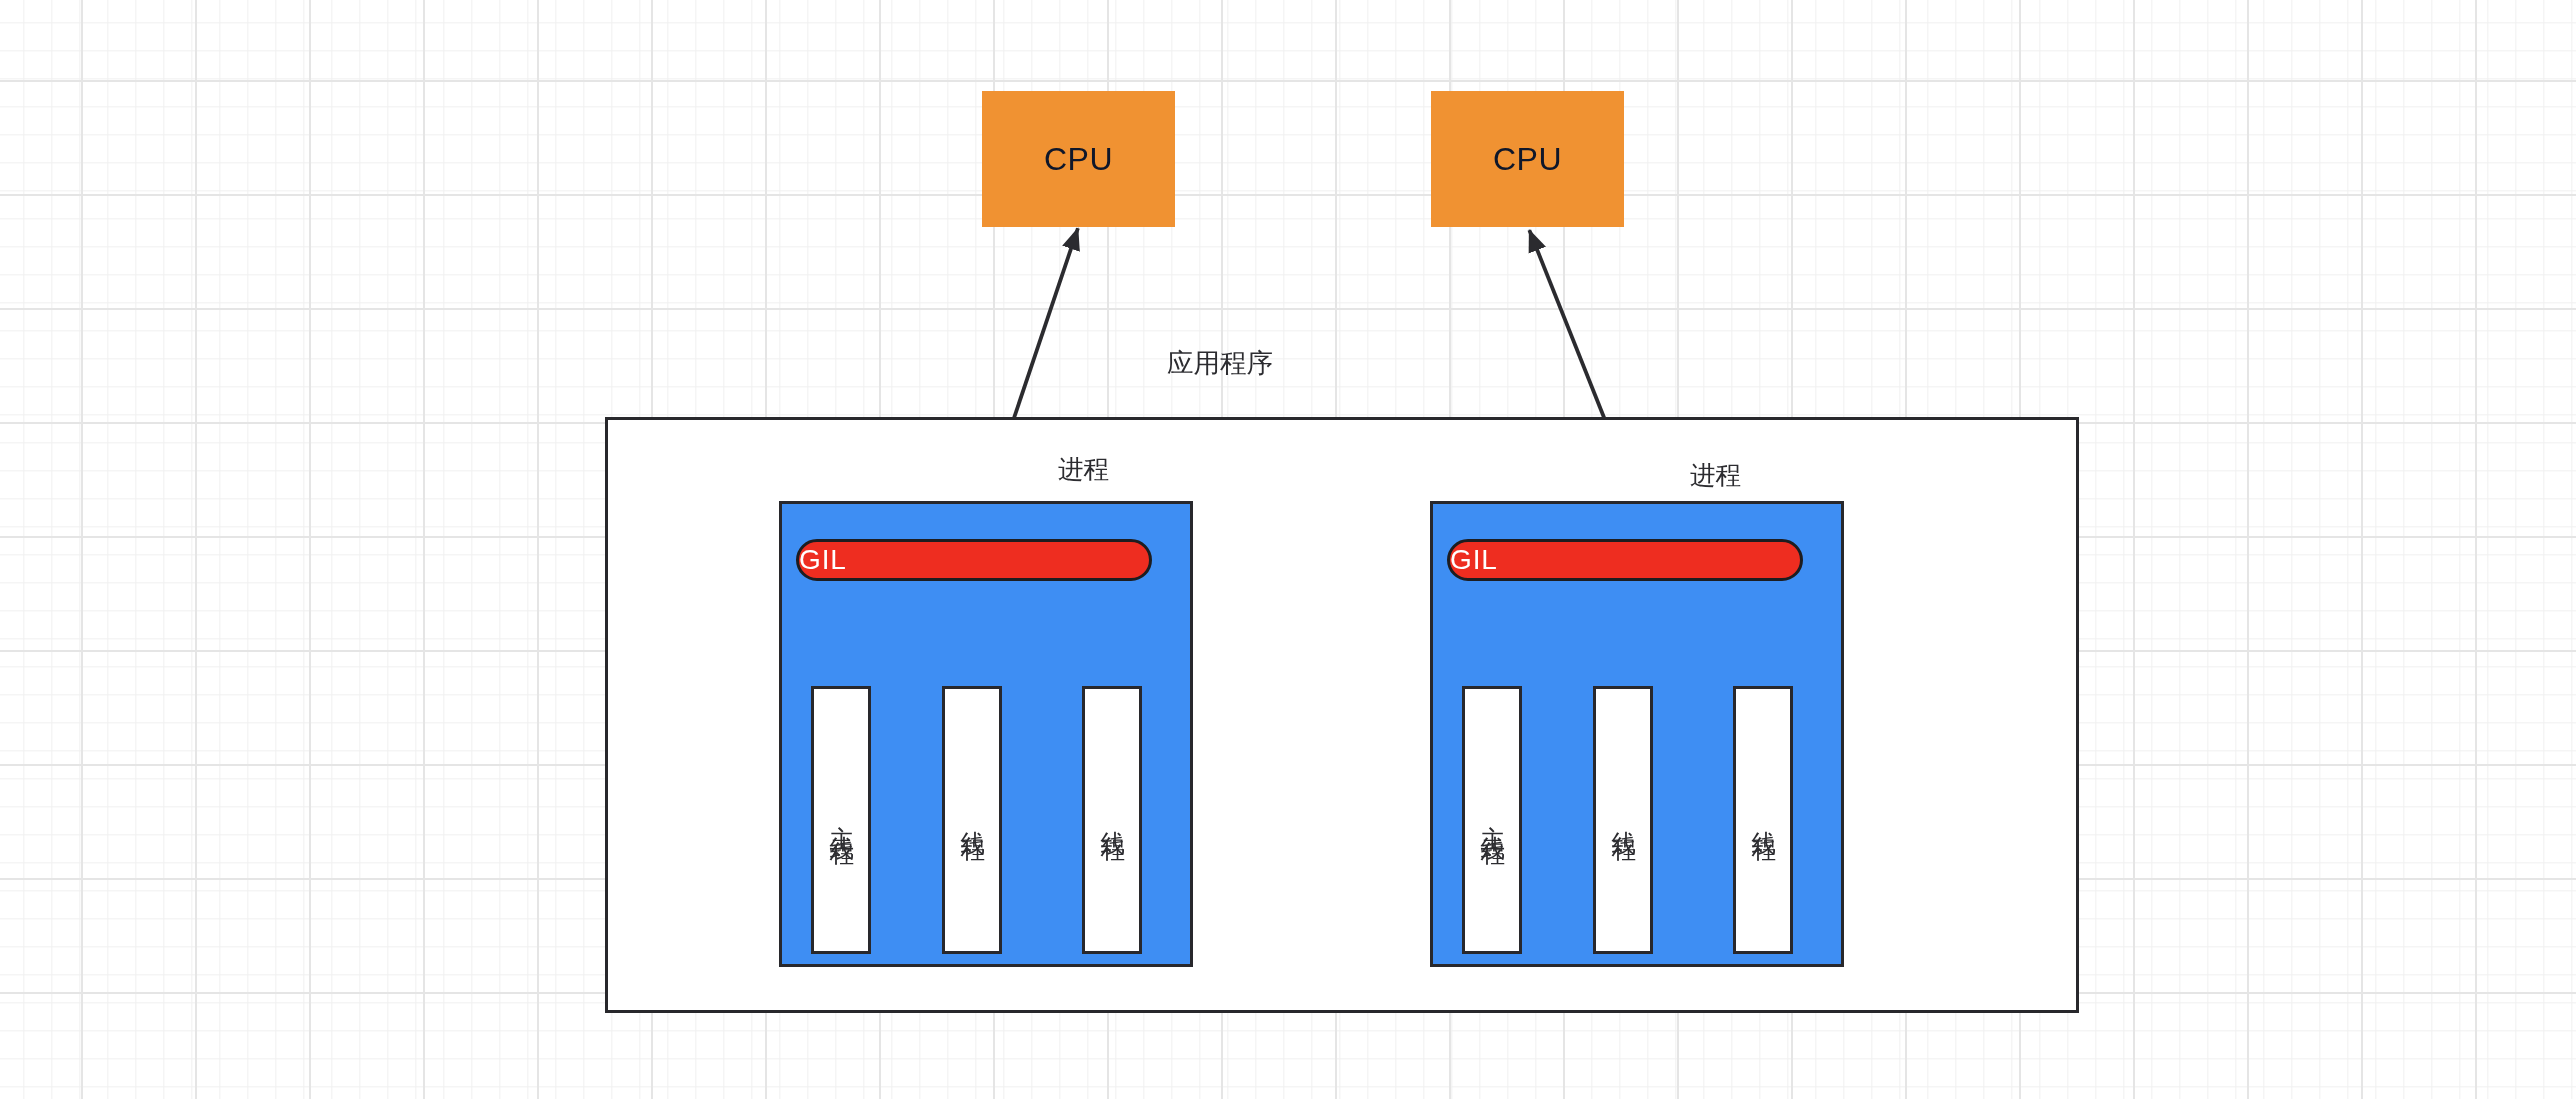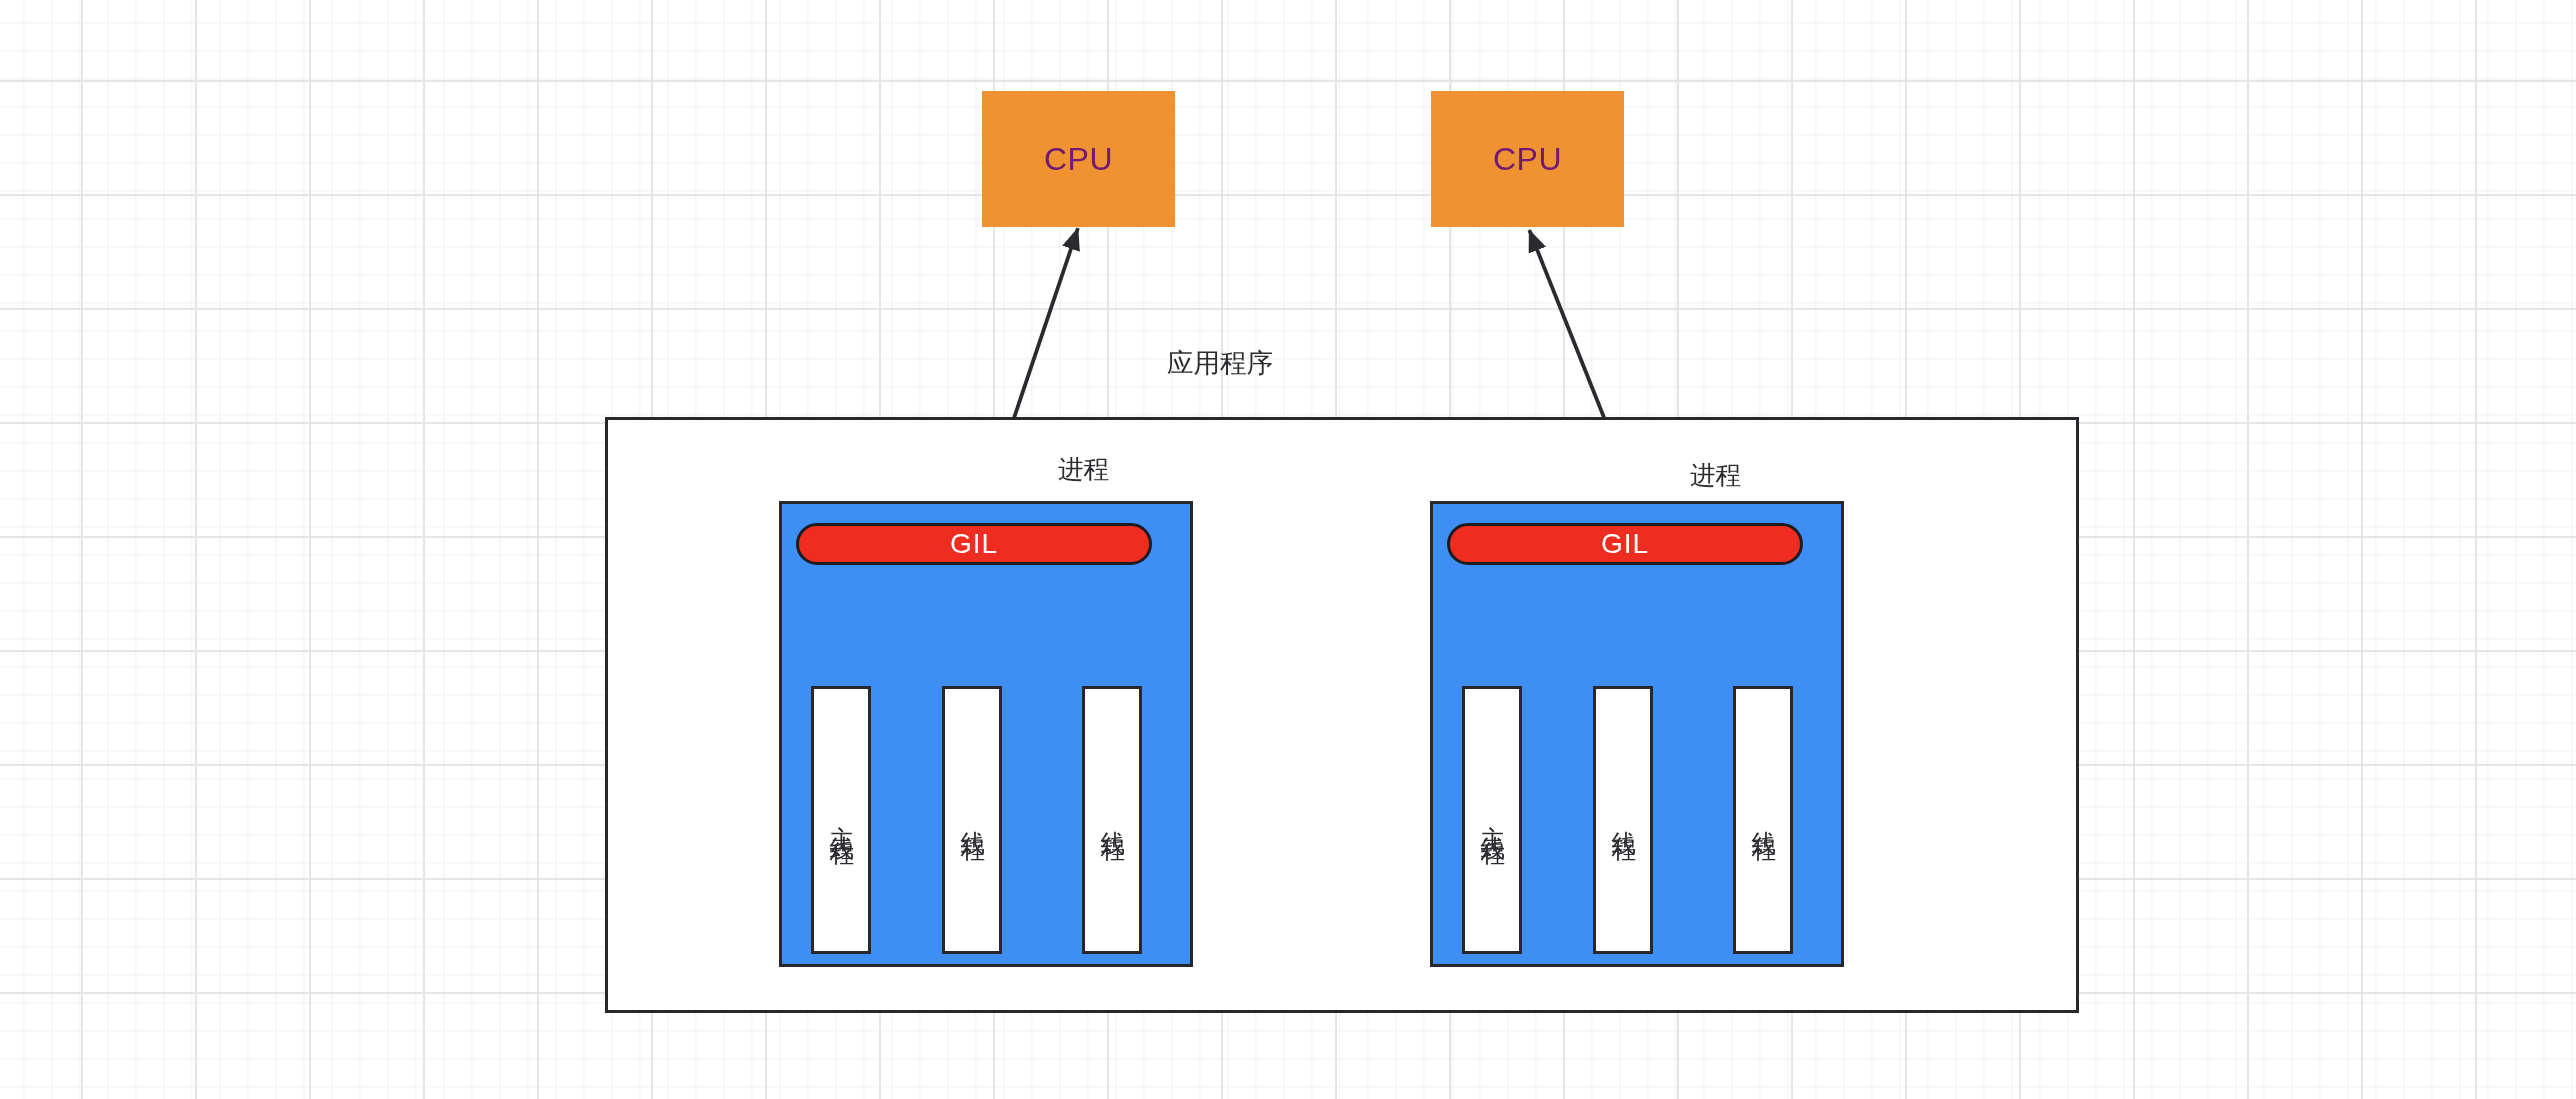--- a/index.html
+++ b/index.html
@@ -40,21 +40,21 @@
     width: 193px;
     height: 136px;
     background: var(--cpu-fill);
     display: flex;
     align-items: center;
     justify-content: center;
   }
   .cpu-node .cpu-label {
     font-size: 32px;
     letter-spacing: 0.5px;
-    color: #701a75;
+    color: #0f172a;
   }
   #cpu-1 { left: 982px; top: 91px; }
   #cpu-2 { left: 1431px; top: 91px; }
 
   .app-rect {
     position: absolute;
     left: 605px; top: 417px;
     width: 1474px; height: 596px;
     background: #ffffff;
     border: 3.8px solid var(--shape-stroke);
@@ -84,28 +84,27 @@
     top: 501px;
     width: 414px; height: 466px;
     background: var(--process-fill);
     border: 3.8px solid var(--shape-stroke);
   }
   #process-1 { left: 779px; }
   #process-2 { left: 1430px; }
 
   .gil-bar {
     position: absolute;
-    left: 14px; top: 19px;
+    left: 14px; top: 35px;
     width: 356px; height: 42px;
     background: var(--gil-fill);
     border: 3.8px solid #1d1d20;
     border-radius: 21px;
     display: flex;
     align-items: center;
-    justify-content: center;
   }
   .gil-bar .gil-label {
     color: var(--gil-text);
     font-size: 28px;
     letter-spacing: 0.9px;
   }
 
   .thread-box {
     position: absolute;
     top: 182px;

